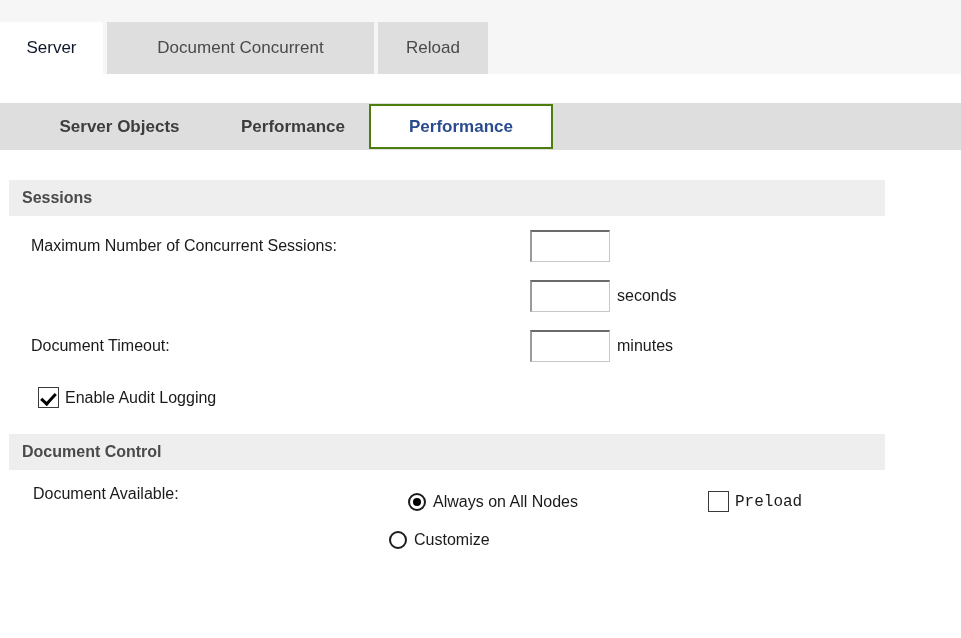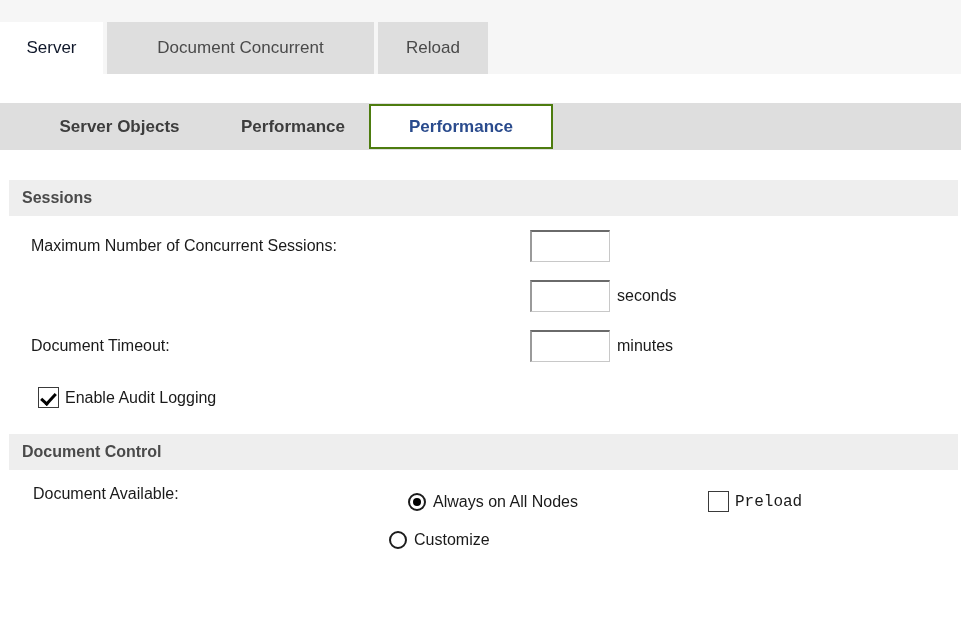--- a/index.html
+++ b/index.html
@@ -88,21 +88,21 @@
     height: 45px;
     background: #ffffff;
     border: 2px solid #4d7c0f;
     color: #2a4b8d;
   }
 
   
   .section-band {
     position: absolute;
     left: 9px;
-    width: 949px;
+    width: 876px;
     height: 36px;
     background: #eeeeee;
     display: flex;
     align-items: center;
   }
   .section-band .band-label {
     margin-left: 13px;
     font-size: 16px;
     font-weight: bold;
     color: #4a4a4a;

